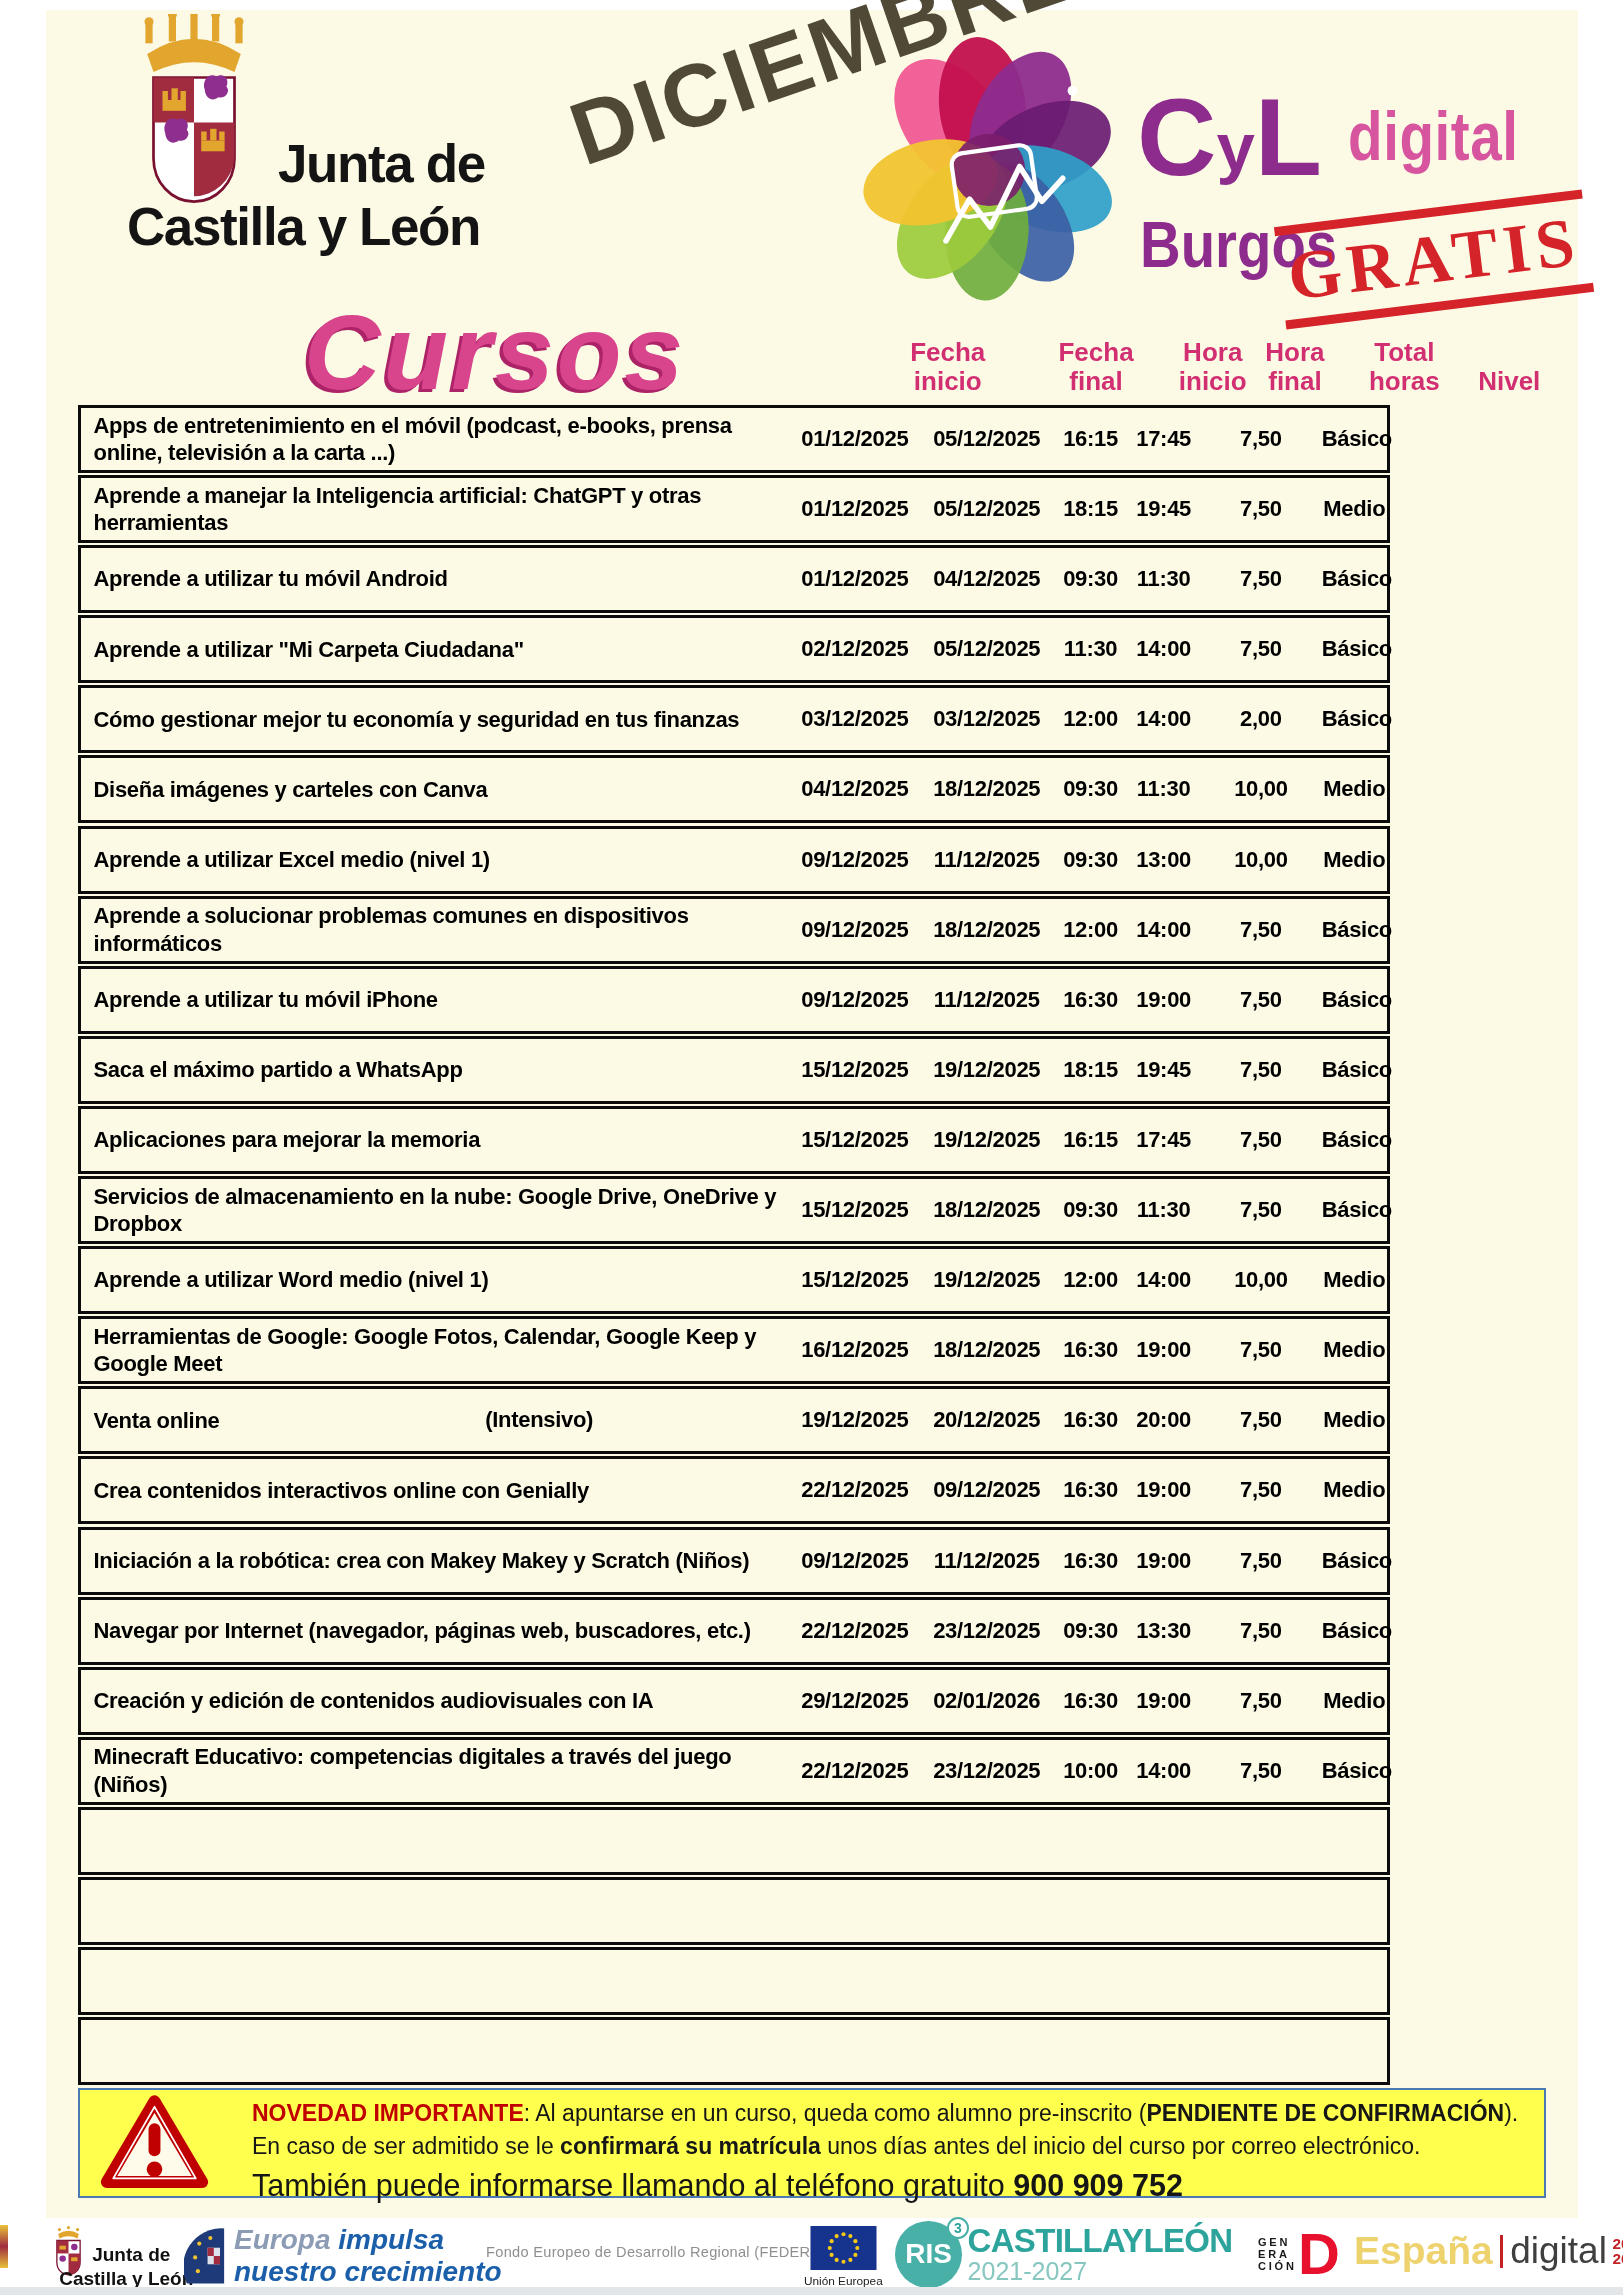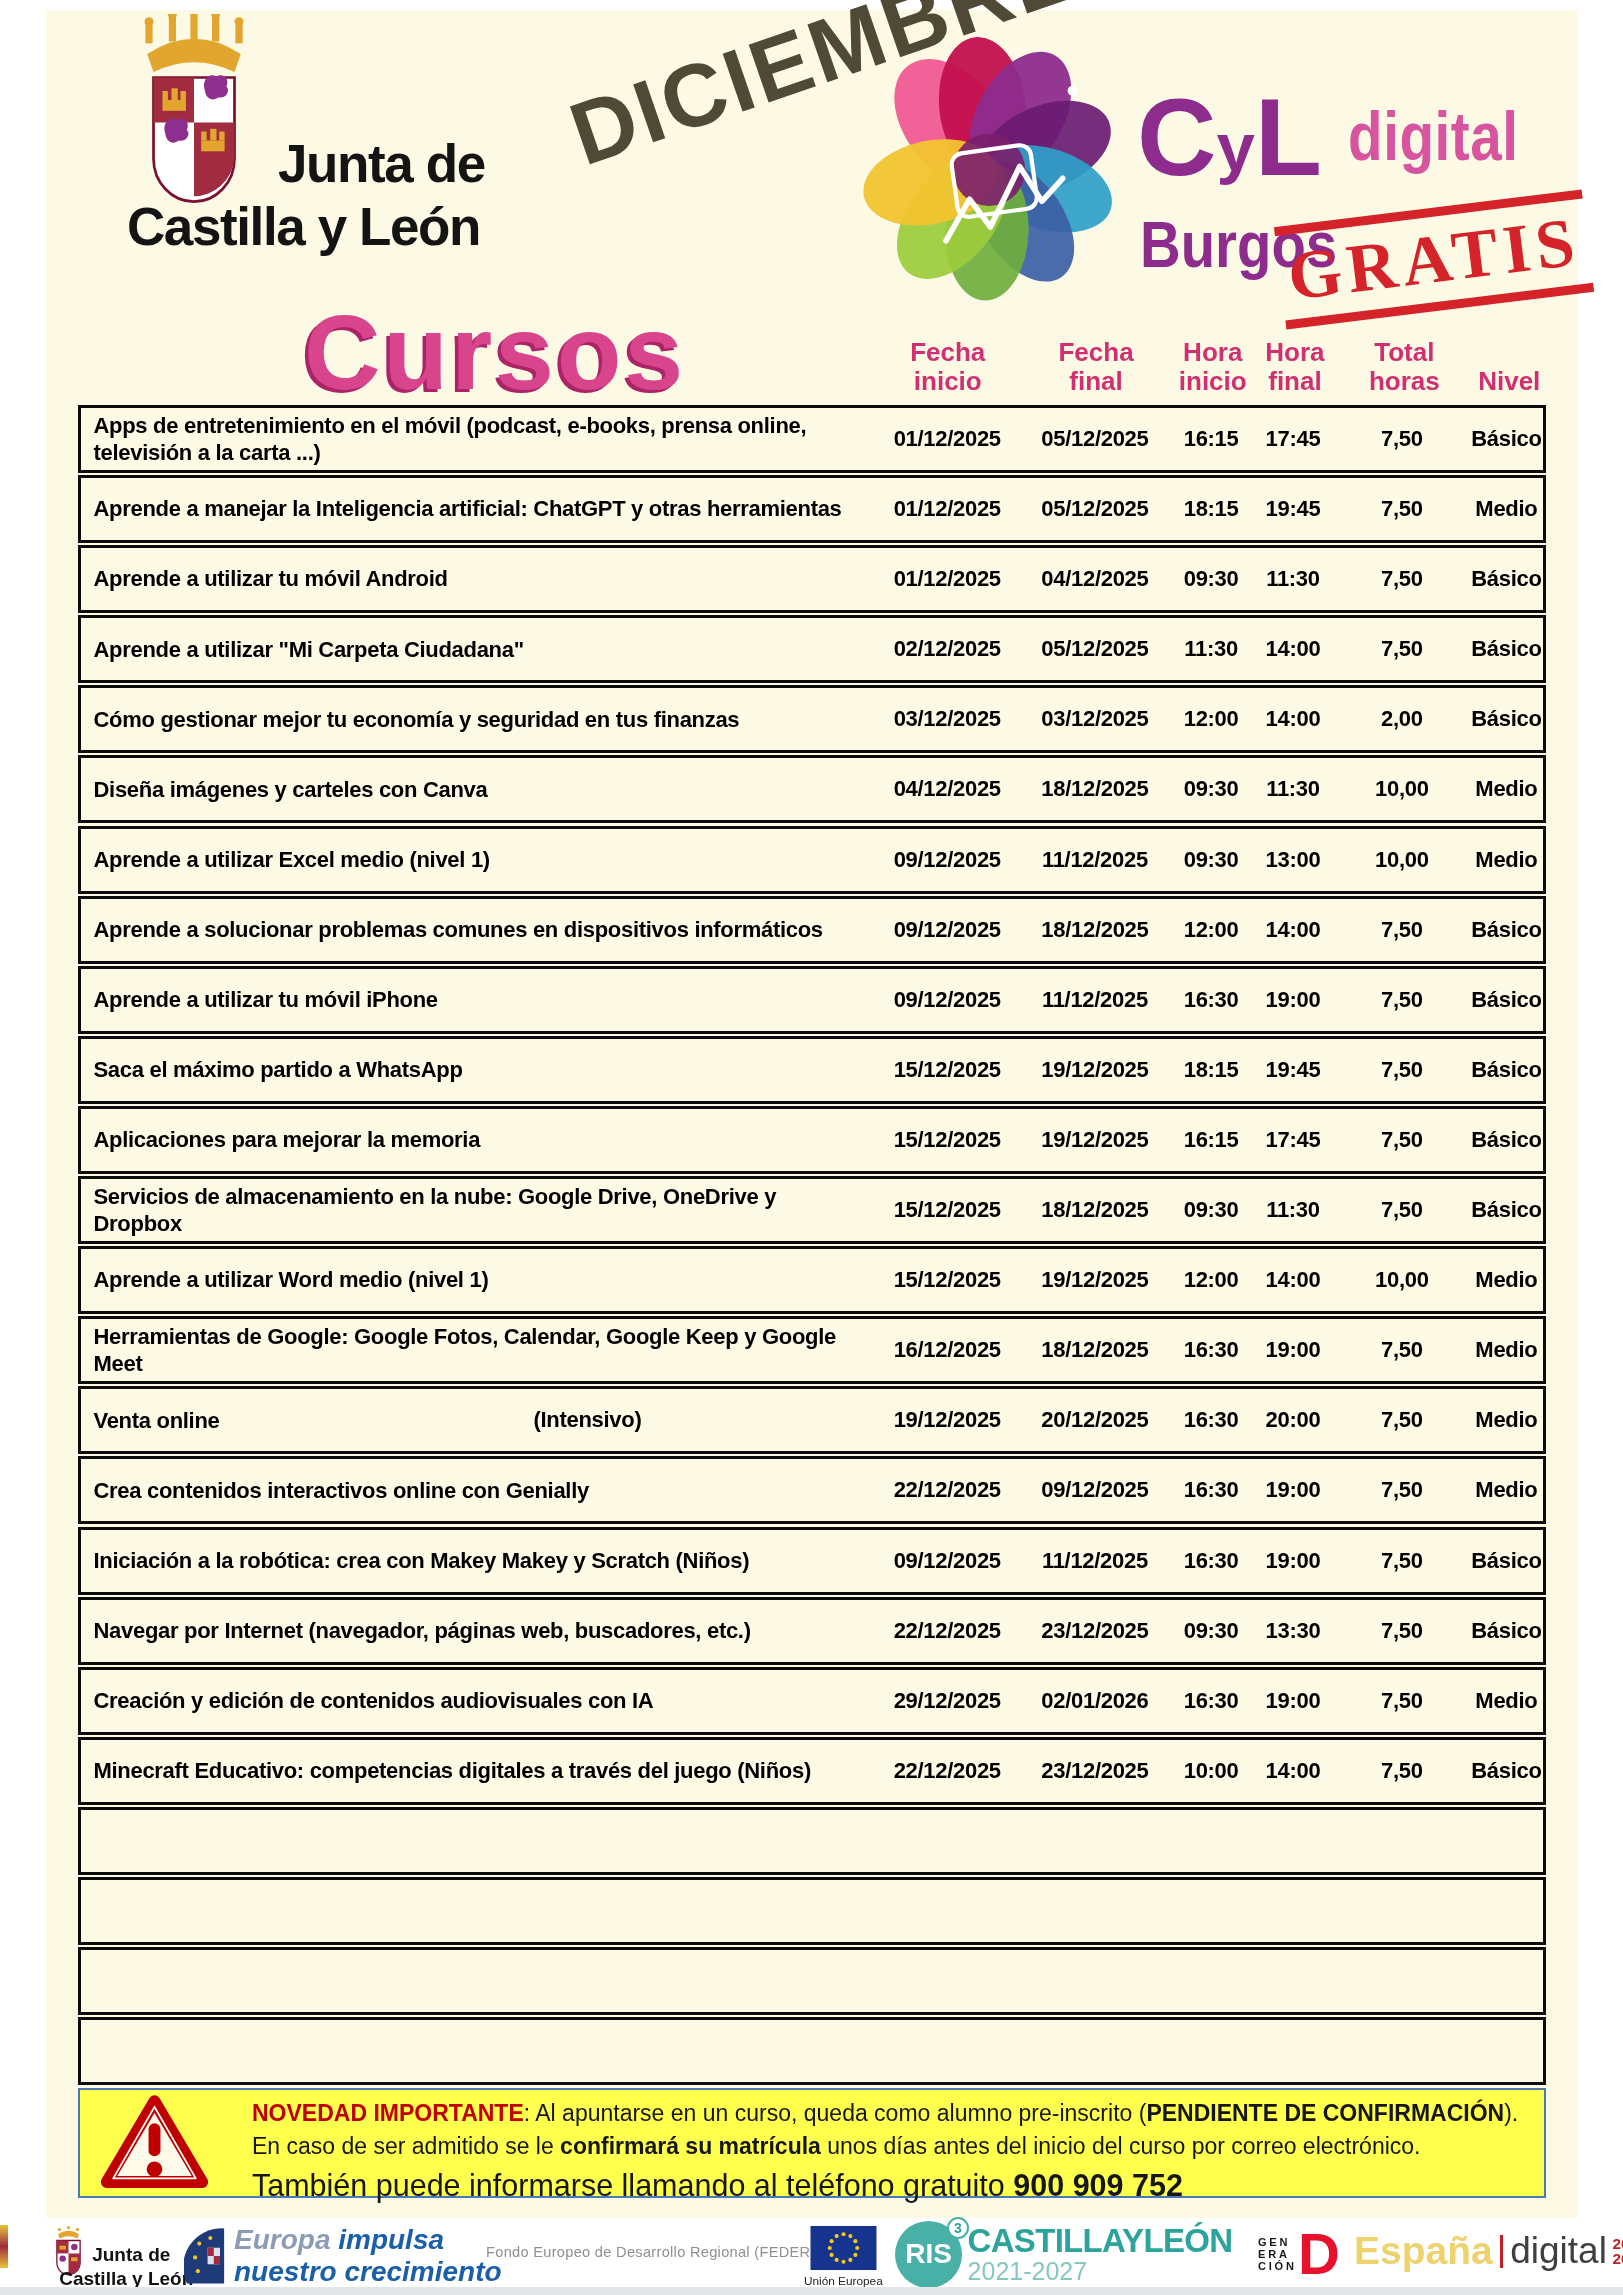--- a/index.html
+++ b/index.html
@@ -33,38 +33,38 @@
 
   .gratis { position:absolute; left:1279px; top:208px; transform:rotate(-7deg);
             color:var(--gratis_red,#D5232A); font-family:"Liberation Serif", serif;
             font-weight:bold; font-size:69px; letter-spacing:5.6px;
             border-top:9px solid var(--gratis_red,#D5232A);
             border-bottom:9px solid var(--gratis_red,#D5232A);
             padding:2.8px 8.3px; white-space:nowrap; }
 
   .cursos-title { position:absolute; left:304px; top:292px; font-size:106px; font-weight:bold;
                   color:var(--cursos_pink,#D8458D); letter-spacing:2.8px;
-                  text-shadow:-3.5px 2.8px 0 #AD2368; }
+                  text-shadow:-3.5px 2.8px 0 #AD2368;font-style:italic; }
 
   
   .col-heads { position:absolute; left:78px; top:321px; width:1468px; height:81px;
                display:flex; align-items:flex-end; padding-bottom:5.6px; }
   .col-head { text-align:center; color:var(--pink_header,#D22E72); font-weight:bold;
               font-size:26px; line-height:1.12; }
 
   .w-title { flex:0 0 54.3%; }
   .w-fi    { flex:0 0 9.9%;  }
   .w-ff    { flex:0 0 10.3%; }
   .w-hi    { flex:0 0 5.6%;  }
   .w-hf    { flex:0 0 5.6%;  }
   .w-th    { flex:0 0 9.3%;  }
   .w-nv    { flex:0 0 5.0%;  }
 
   
-  .course-table { position:absolute; left:78px; top:405px; width:1468px; }
+  .course-table { position:absolute; left:78px; top:405px; width:1312px; }
   .t-row { display:flex; height:68px; border:3.5px solid #0b0b0b; background:transparent; }
   .t-row + .t-row { margin-top:2.1px; }
   .cell { display:flex; align-items:center; justify-content:center; font-weight:bold;
           font-size:22px; color:#000; letter-spacing:-0.3px; }
   .c-title { justify-content:flex-start; text-align:left; padding:2.8px 9.7px 2.8px 12.5px;
              position:relative; line-height:1.25; }
   .title-text { display:block; width:100%; }
   .title-note { position:absolute; left:57%; top:50%; transform:translateY(-50%); }
 
   

